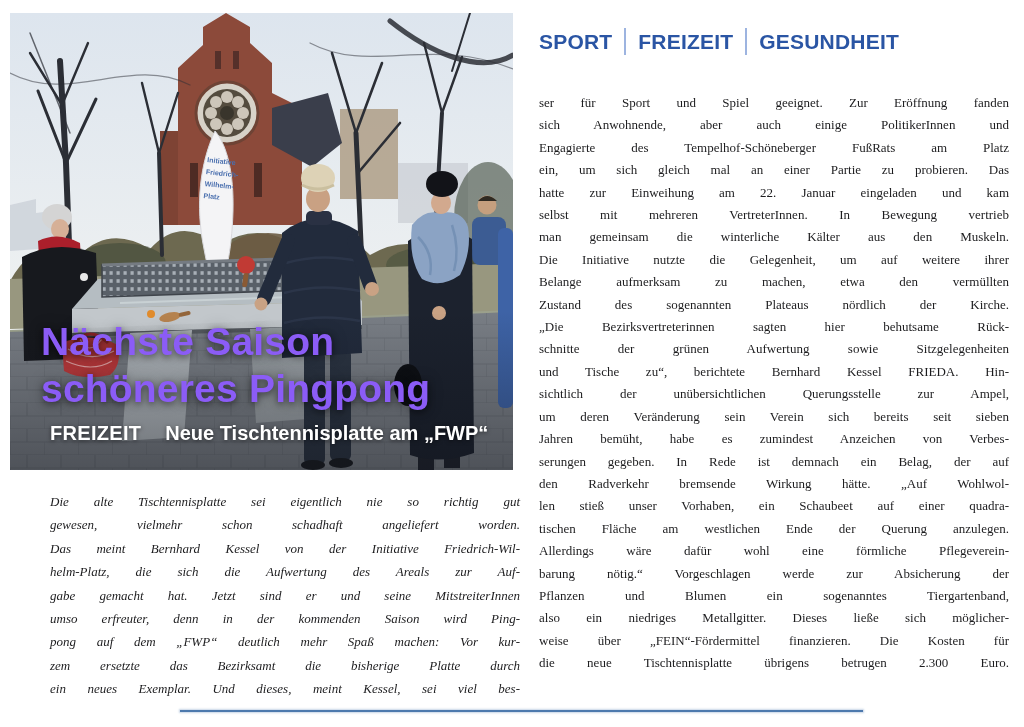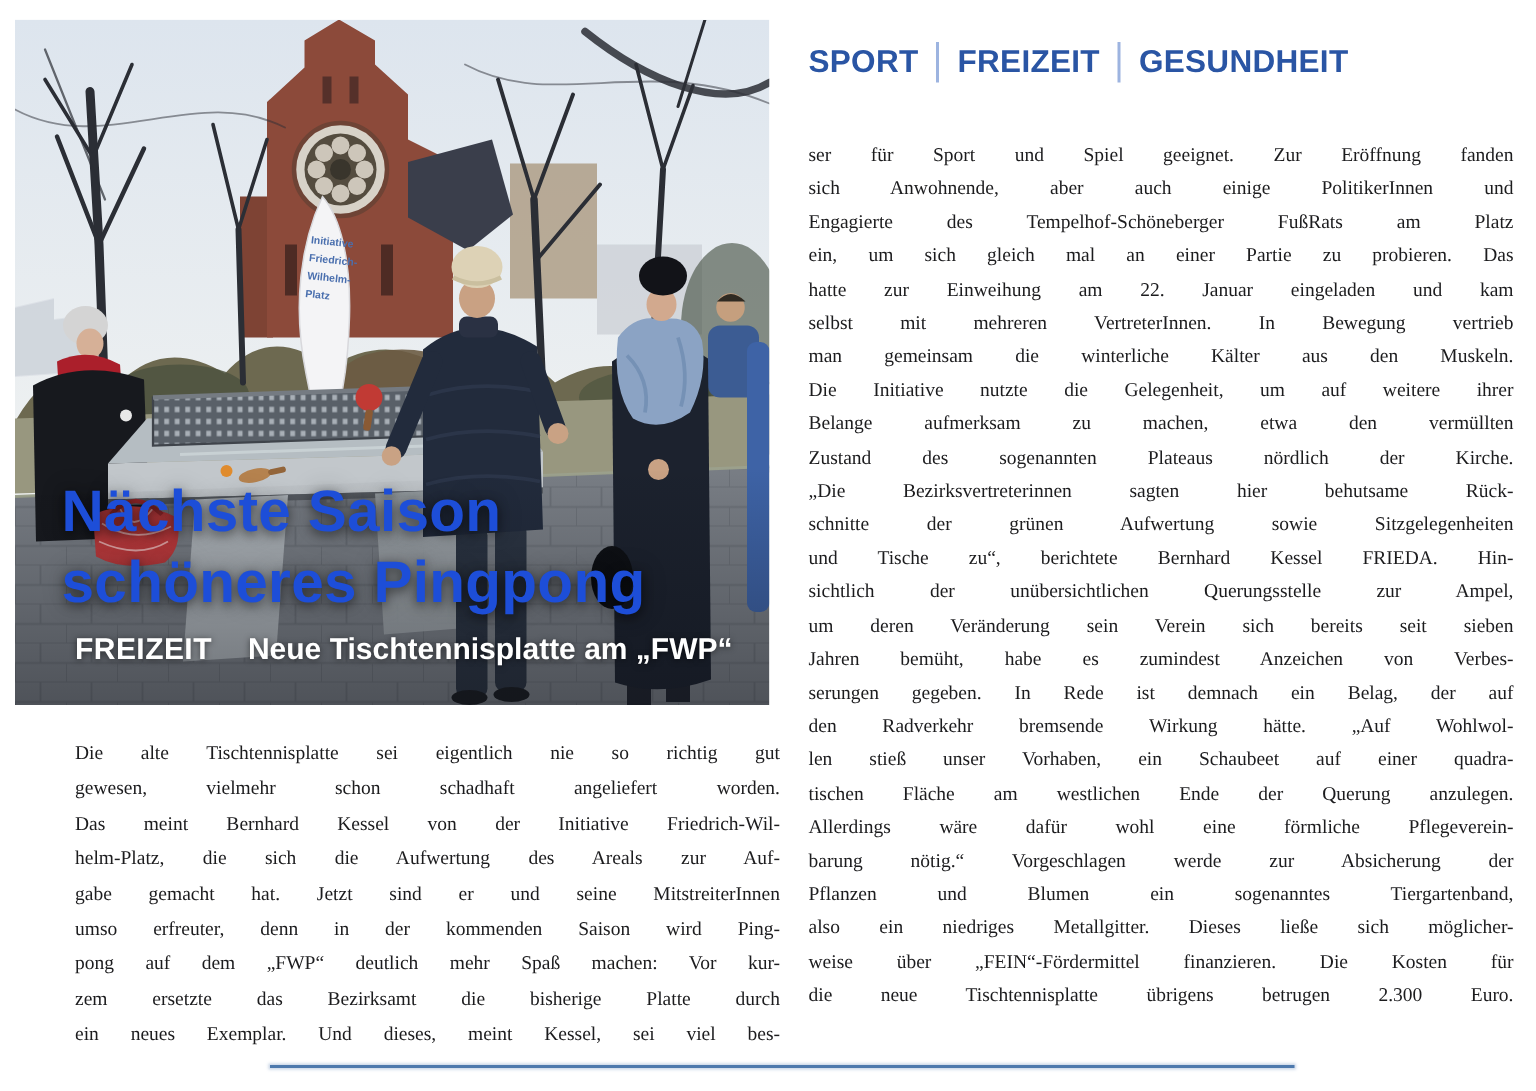--- a/index.html
+++ b/index.html
@@ -6,36 +6,36 @@
     --header-blue:#2a55a4; --bar-blue:#9db4e0; --rule-blue:#4d79ad; --ink:#1c1c1e;
   }
   html,body{margin:0;padding:0;background:#ffffff;}
   .page{position:relative;width:1024px;height:727px;background:#ffffff;overflow:hidden;
         font-family:"Liberation Serif", serif;color:var(--ink);}
   
   .photo{position:absolute;left:10px;top:13px;width:503px;height:457px;margin:0;overflow:hidden;}
   .photo svg{position:absolute;left:0;top:0;width:100%;height:100%;display:block;}
   .title-overlay{position:absolute;left:31px;top:305px;
         font-family:"Liberation Sans", sans-serif;font-weight:700;font-size:39px;line-height:47px;
-        color:#1d4ed8;letter-spacing:.2px;
+        color:#8b5cf6;letter-spacing:.2px;
         text-shadow:0 2px 7px rgba(0,0,0,.55), 0 0 16px rgba(0,0,0,.28);}
   .kicker{position:absolute;left:40px;top:409px;white-space:nowrap;
         font-family:"Liberation Sans", sans-serif;font-size:20px;color:#ffffff;
         text-shadow:0 1px 4px rgba(0,0,0,.55);}
   .kicker .cat{font-weight:800;margin-right:24px;letter-spacing:.3px;}
   .kicker .sub{font-weight:700;}
   
   .section-header{position:absolute;left:539px;top:28px;display:flex;align-items:center;
         font-family:"Liberation Sans", sans-serif;font-weight:800;font-size:21px;
         color:var(--header-blue);letter-spacing:.2px;text-align:center;}
   .section-header .vbar{width:2px;height:27px;background:var(--bar-blue);margin:0 12px;}
   
   .col{position:absolute;width:470px;font-size:13px;color:var(--ink);}
   .col .tline{text-align:justify;text-align-last:justify;white-space:nowrap;}
-  .col-left{left:50px;top:490px;}
+  .col-left{left:50px;top:490px;font-style:italic;}
   .col-left .tline{line-height:23.4px;}
   .col-right{left:539px;top:92px;}
   .col-right .tline{line-height:22.4px;}
   
   .footer-rule{position:absolute;left:180px;top:710px;width:683px;height:2px;
         background:var(--rule-blue);box-shadow:0 0 2px 1px rgba(130,160,200,.45);}
 </style>
 </head>
 <body>
 

